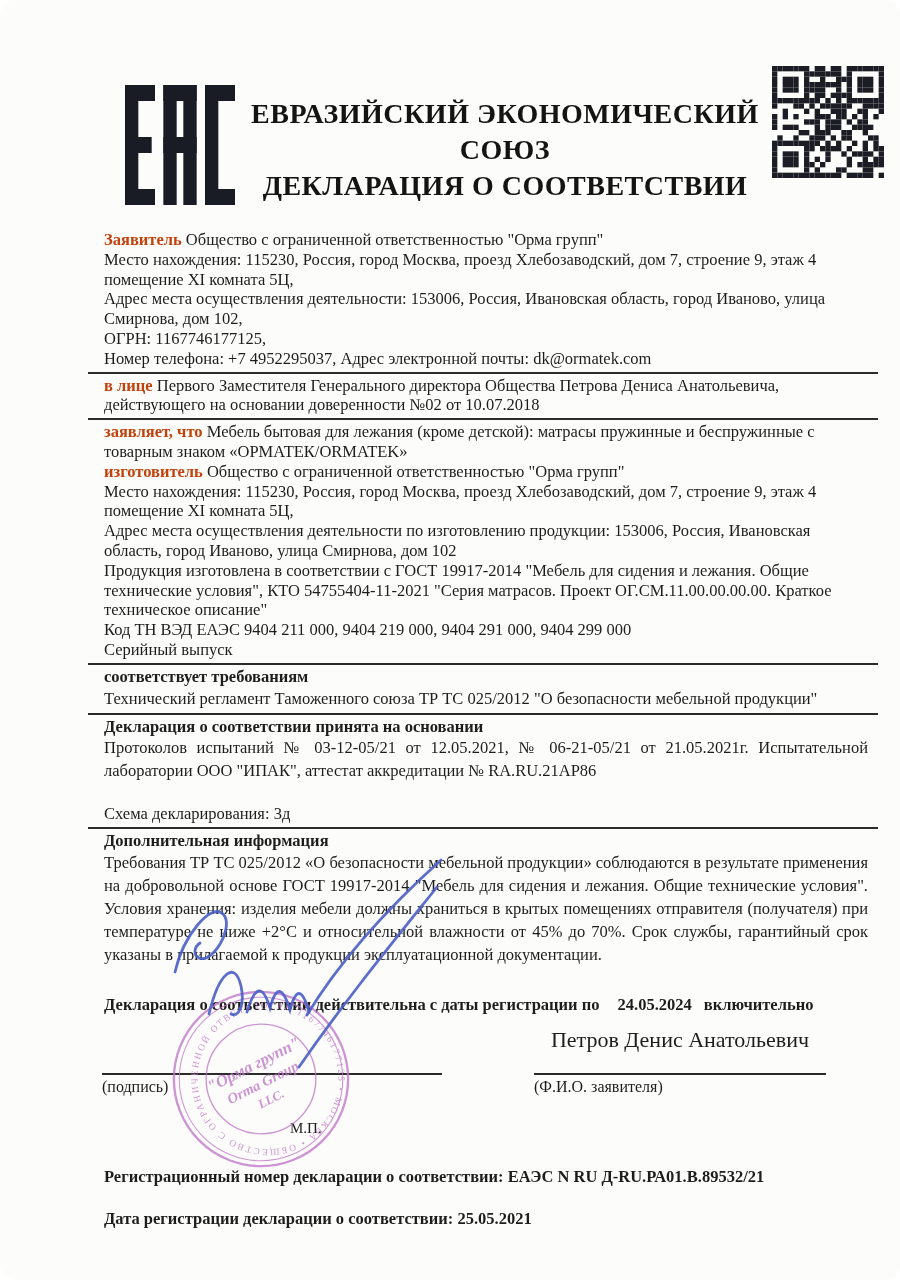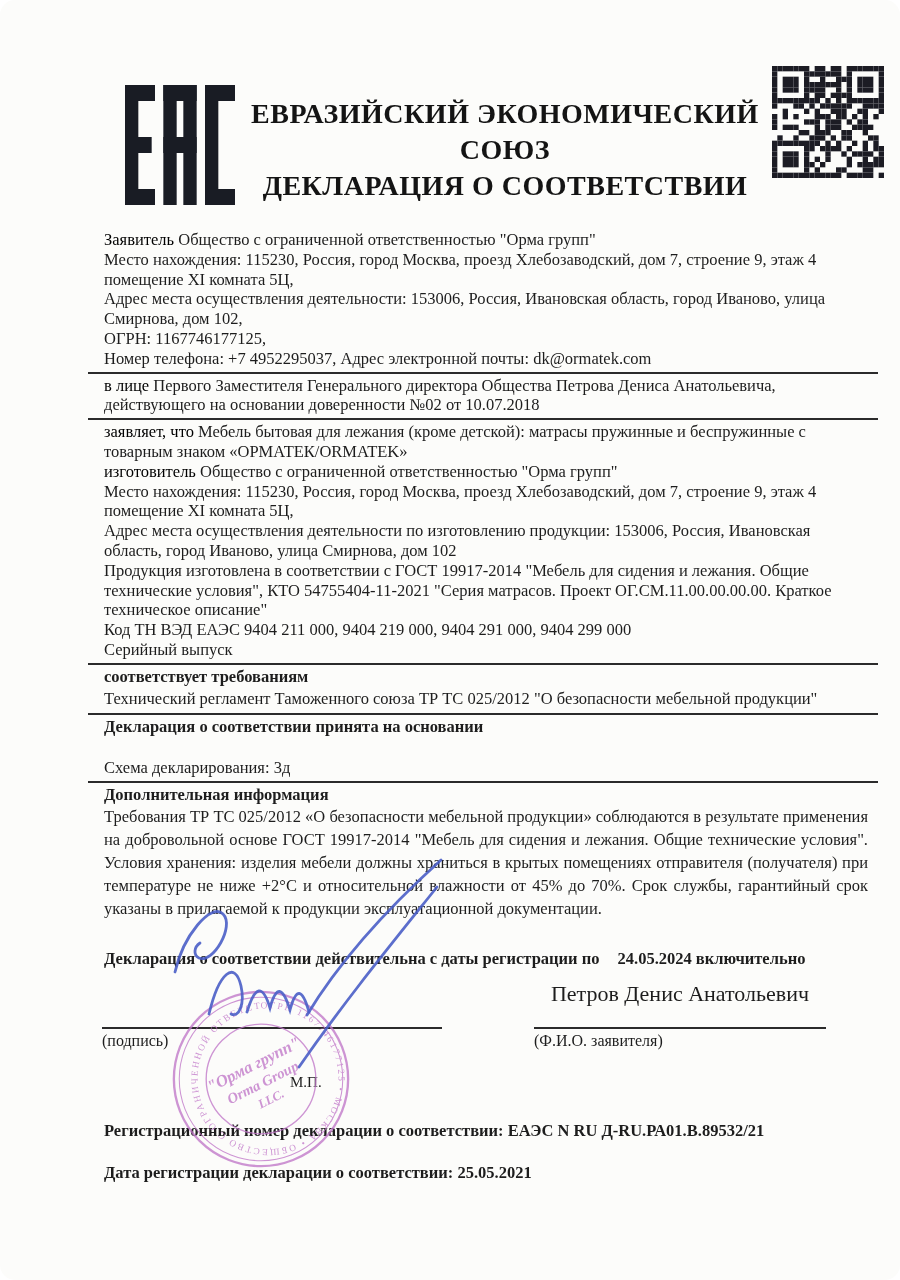--- a/index.html
+++ b/index.html
@@ -21,26 +21,26 @@
     font-size:28px;line-height:36px;letter-spacing:.5px;
   }
   .qr{position:absolute;left:772px;top:66px;width:112px;height:112px;}
   
   .content{position:absolute;left:88px;top:228px;width:790px;}
   .sec{padding:2px 10px 3px 16px;}
   .sec.ruled{border-bottom:2px solid #2b2b2b;}
   .sec p{margin:0;font-size:16.5px;line-height:19.8px;}
   .sec p.sp{line-height:23px;}
   .just{text-align:justify;}
-  b.lbl{font-weight:normal;color:#000000;}
+  b.lbl{font-weight:bold;color:#c2410c;}
   .head{font-weight:bold;font-size:16.5px;line-height:21px;margin:0;}
   .scheme-gap{height:22px;}
   
   .validity{margin:26px 10px 0 16px;font-weight:bold;font-size:16.5px;}
-  .validity .vdate{margin-left:18px;margin-right:4px;}
+  .validity .vdate{margin-left:18px;margin-right:12px;}
   
   .sig-row{display:flex;margin-top:12px;}
   .sig-left{width:340px;margin-left:14px;}
   .sig-right{width:292px;margin-left:92px;}
   .sig-line{height:44px;border-bottom:2px solid #2b2b2b;display:flex;align-items:flex-start;justify-content:center;font-size:22px;padding-bottom:2px;}
   .sig-caption{text-align:left;font-size:16px;margin-top:3px;}
   .mp{margin:24px 0 0 202px;font-size:15px;}
   .reg-line{margin:30px 10px 0 16px;font-weight:bold;font-size:16.5px;}
   .reg-date{margin:22px 10px 0 16px;font-weight:bold;font-size:16.5px;}
   
@@ -368,20 +368,21 @@
       <p>Серийный выпуск</p>
     </div>
 
     <div class="sec ruled">
       <p class="head">соответствует требованиям</p>
       <p class="sp just">Технический регламент Таможенного союза ТР ТС 025/2012 "О безопасности мебельной продукции"</p>
     </div>
 
     <div class="sec ruled">
       <p class="head">Декларация о соответствии принята на основании</p>
+      <p class="sp just">Протоколов испытаний № 03-12-05/21 от 12.05.2021, № 06-21-05/21  от 21.05.2021г. Испытательной лаборатории ООО "ИПАК", аттестат аккредитации № RA.RU.21АР86</p>
       <div class="scheme-gap"></div>
       <p>Схема декларирования: 3д</p>
     </div>
 
     <div class="sec">
       <p class="head">Дополнительная информация</p>
       <p class="sp just">Требования ТР ТС 025/2012 «О безопасности мебельной продукции» соблюдаются в результате применения на добровольной основе ГОСТ 19917-2014 "Мебель для сидения и лежания. Общие технические условия". Условия хранения: изделия мебели должны храниться в крытых помещениях отправителя (получателя) при температуре не ниже +2°С и относительной влажности от 45% до 70%. Срок службы, гарантийный срок указаны в прилагаемой к продукции эксплуатационной документации.</p>
     </div>
 
     <p class="validity">

